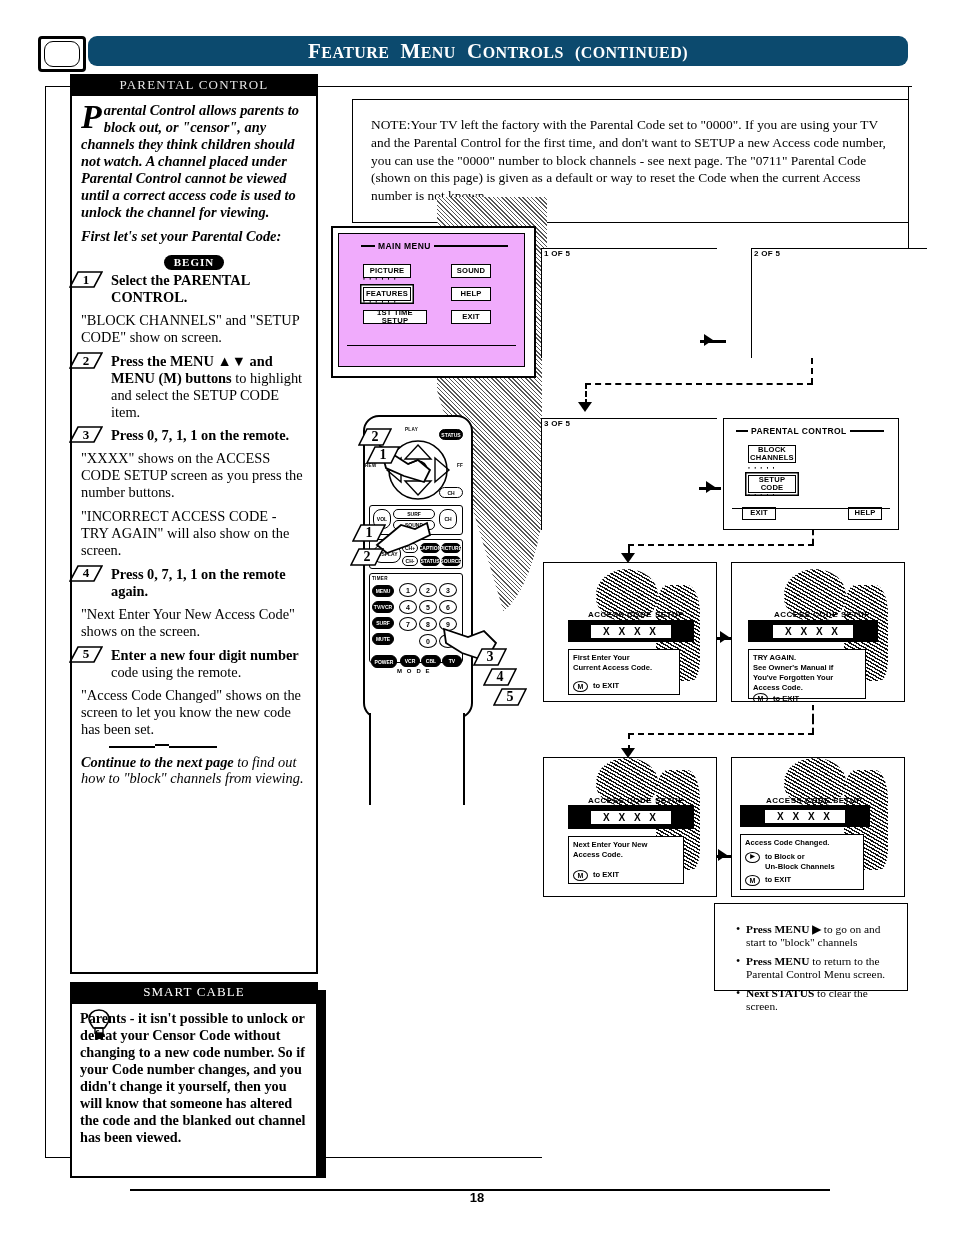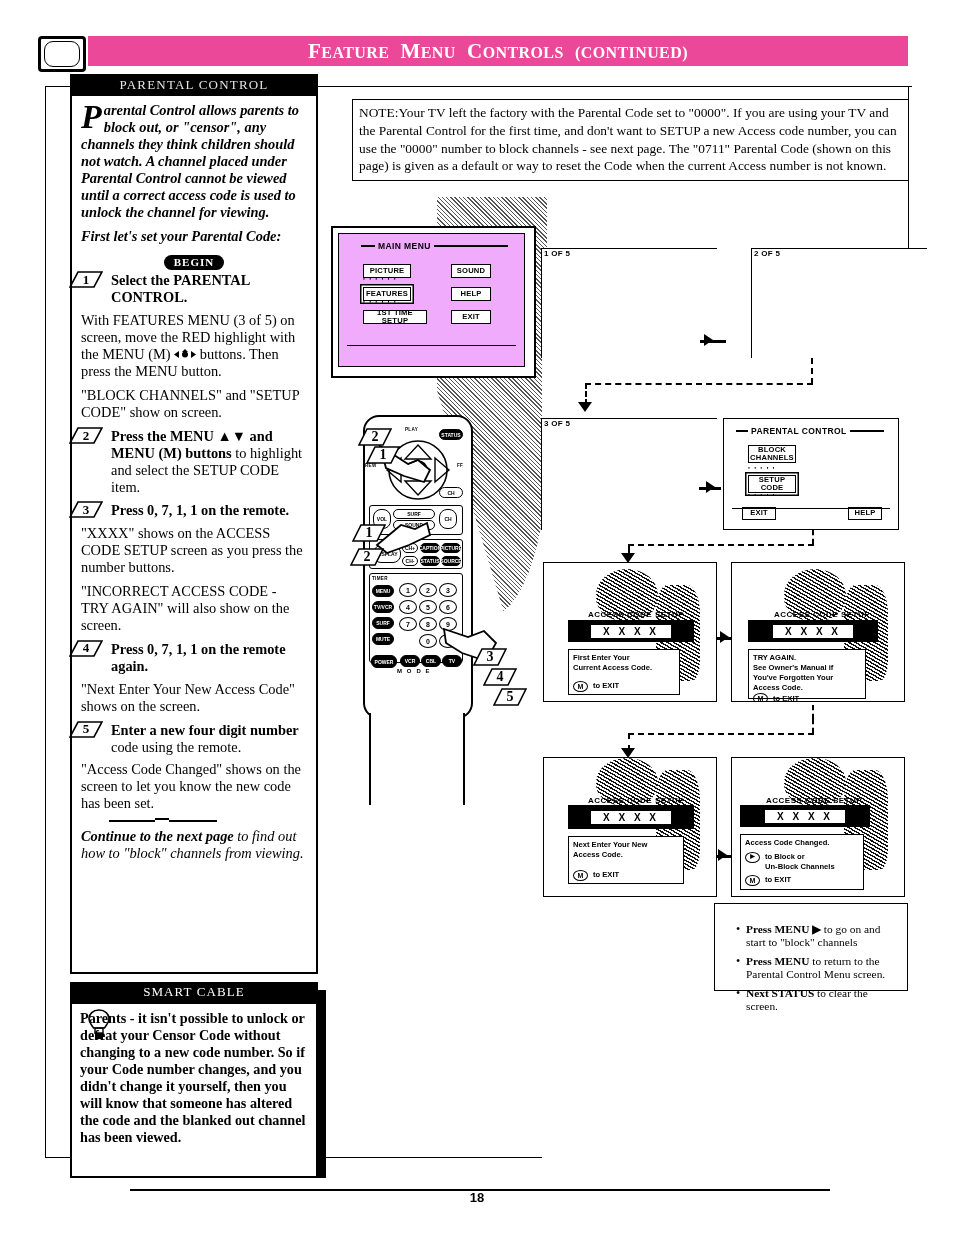--- a/index.html
+++ b/index.html
@@ -3,21 +3,21 @@
 <meta charset="utf-8">
 <style>
   html,body{margin:0;padding:0;background:#fff;}
   body{width:954px;height:1235px;position:relative;overflow:hidden;
        font-family:"Liberation Serif",serif;color:#000;
        -webkit-font-smoothing:none;}
   .pg{position:absolute;left:0;top:0;width:954px;height:1235px;}
 
   
   #header-bar{position:absolute;left:88px;top:36px;width:820px;height:30px;
-      background:#ec4899;color:#fff;display:flex;align-items:center;justify-content:center;}
+      background:#0c4a6e;color:#fff;display:flex;align-items:center;justify-content:center;border-radius:9px;}
   #header-bar .ttl{font-family:"Liberation Serif",serif;font-weight:bold;
       font-size:21px;letter-spacing:.4px;white-space:nowrap;}
   #header-bar .ttl .sc{font-size:16px;}
   #tv-glyph{position:absolute;left:38px;top:36px;width:42px;height:30px;
       border:3px solid #000;border-radius:4px;background:#fff;}
   #tv-glyph::after{content:"";position:absolute;left:3px;top:2px;right:3px;bottom:2px;
       border-radius:9px;background:#fff;border:1px solid #000;}
 
   
   #outer-frame{position:absolute;left:45px;top:86px;width:866px;height:1070px;
@@ -56,21 +56,21 @@
       font-size:13px;letter-spacing:1.1px;}
   #smarthelp-shadow{position:absolute;left:78px;top:990px;width:248px;height:188px;background:#000;}
   #smarthelp-body{position:absolute;left:70px;top:1002px;width:248px;height:176px;
       border:2px solid #000;background:#fff;box-sizing:border-box;padding:6px 8px;}
   #smarthelp-body p{margin:0;font-size:14.2px;line-height:1.2;font-weight:bold;}
   #bulb{position:absolute;left:14px;top:4px;width:26px;height:34px;}
 
   
   #note-box{position:absolute;left:352px;top:99px;width:557px;
       border:1.4px solid #000;box-sizing:border-box;padding:4px 6px 5px 6px;background:#fff;}
-  #note-box p{margin:0;font-size:13.4px;line-height:1.33;font-family:Liberation Serif, serif;}
+  #note-box p{margin:12px;font-size:13.4px;line-height:1.33;font-family:Liberation Serif, serif;}
 
   
   .osd{position:absolute;background:#fff;border:1.5px solid #000;box-sizing:border-box;}
   .osd .hdr{position:absolute;top:7px;left:0;width:100%;text-align:center;
       font-family:"Liberation Sans",sans-serif;font-size:8.5px;font-weight:bold;
       letter-spacing:.4px;display:flex;align-items:center;justify-content:center;gap:3px;}
   .osd .hdr .ln{height:1.5px;background:#000;}
   .osd .foot{position:absolute;left:8px;right:8px;bottom:9px;height:1.5px;background:#000;}
   .osd .pg{position:absolute;right:14px;bottom:3px;font-family:"Liberation Sans",sans-serif;
       font-size:8px;font-weight:bold;letter-spacing:.3px;background:#fff;padding:0 2px;}
@@ -188,32 +188,20 @@
 
     <div class="step">
       <span class="num">
         <svg class="dia" viewBox="0 0 34 17">
           <polygon points="9,1 33,1 25,16 1,16" fill="none" stroke="#000" stroke-width="1.6"></polygon>
         </svg>
         <span class="dn">1</span>
       </span>
       <span>Select the PARENTAL CONTROL.</span>
     </div>
-    <p class="reg">
-      <span>With FEATURES MENU (3 of 5) on screen, move the RED highlight with the MENU (M)</span>
-      <span class="dpad">
-        <svg viewBox="0 0 22 11" width="22" height="11">
-          <polygon points="0,5.5 5,2 5,9" fill="#000"></polygon>
-          <polygon points="22,5.5 17,2 17,9" fill="#000"></polygon>
-          <polygon points="11,0 8,3 14,3" fill="#000"></polygon>
-          <circle cx="11" cy="5.5" r="3" fill="#000"></circle>
-        </svg>
-      </span>
-      <span>buttons. Then press the MENU button.</span>
-    </p>
     <p class="reg">"BLOCK CHANNELS" and "SETUP CODE" show on screen.</p>
 
     <div class="step">
       <span class="num">
         <svg class="dia" viewBox="0 0 34 17">
           <polygon points="9,1 33,1 25,16 1,16" fill="none" stroke="#000" stroke-width="1.6"></polygon>
         </svg>
         <span class="dn">2</span>
       </span>
       <span>Press the MENU ▲▼ and MENU (M) buttons</span><span class="reg"> to highlight and select the SETUP CODE item.</span>

